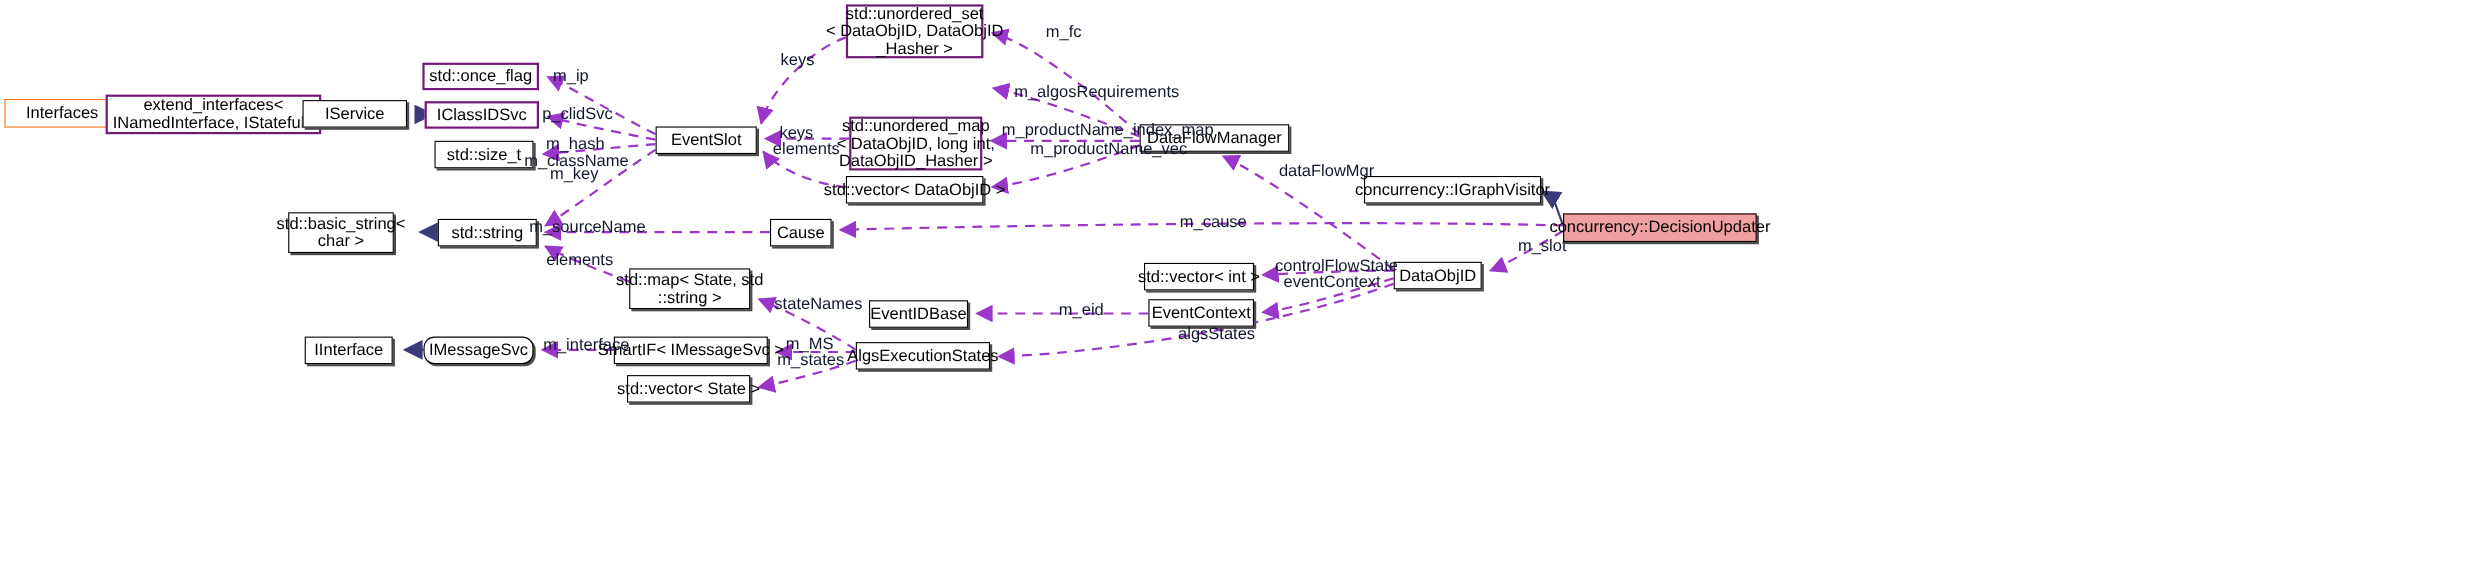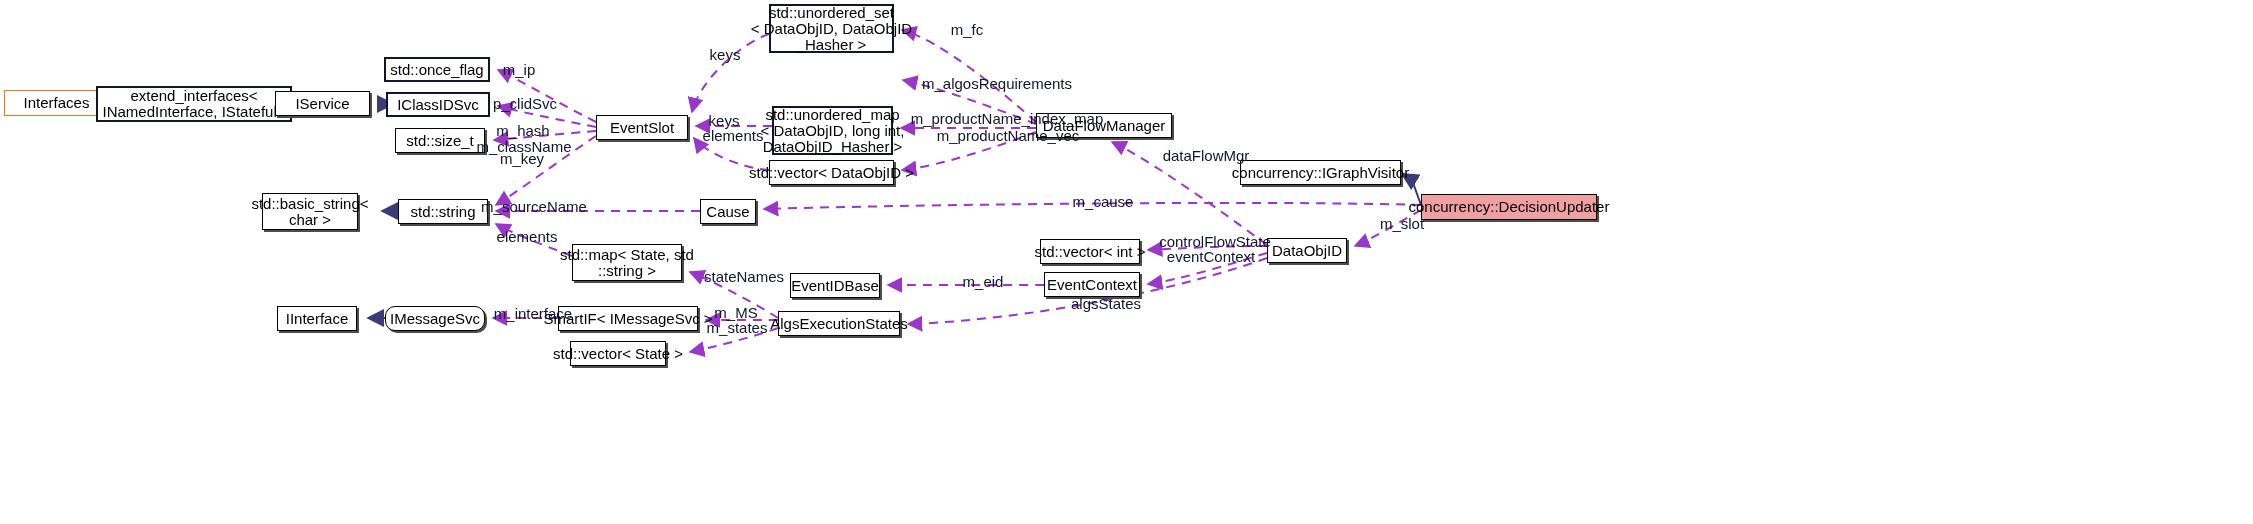--- a/index.html
+++ b/index.html
@@ -40,21 +40,21 @@
     z-index: 5;
   }
   .node.shadow {
     box-shadow: 2px 2px 0 0 #4d4d4d;
   }
   .node.gray {
     border: 1px solid #f97316;
     box-shadow: none;
   }
   .node.thick {
-    border: 2px solid #0f172a;
+    border: 2px solid #701a75;
     box-shadow: none;
   }
   .node.highlight {
     background: #f0a0a0;
     border: 1px solid #000000;
     box-shadow: 2px 2px 0 0 #4d4d4d;
   }
   .edge-label {
     position: absolute;
     font-size: 15px;
@@ -151,21 +151,21 @@
   <div class="node shadow" style="left:1040px;top:239px;width:100px;height:25px;">std::vector&lt; int &gt;</div>
   <div class="node shadow" style="left:1267px;top:238px;width:80px;height:25px;">DataObjID</div>
   <div class="node shadow" style="left:1044px;top:272px;width:96px;height:25px;">EventContext</div>
   <div class="node shadow" style="left:572px;top:244px;width:110px;height:37px;">std::map&lt; State, std
 ::string &gt;</div>
   <div class="node shadow" style="left:790px;top:273px;width:90px;height:25px;">EventIDBase</div>
   <div class="node shadow" style="left:277px;top:306px;width:80px;height:25px;">IInterface</div>
   <div class="node shadow" style="left:385px;top:306px;width:100px;height:25px;border-radius:10px;">IMessageSvc</div>
   <div class="node shadow" style="left:558px;top:306px;width:140px;height:25px;">SmartIF&lt; IMessageSvc &gt;</div>
   <div class="node shadow" style="left:778px;top:311px;width:122px;height:25px;">AlgsExecutionStates</div>
-  <div class="node shadow" style="left:570px;top:341px;width:96px;height:25px;">std::vector&lt; State &gt;</div>
+  <div class="node shadow" style="left:570px;top:341px;width:112px;height:25px;">std::vector&lt; State &gt;</div>
 
   <div class="edge-label" style="left:491px;top:62px;width:56px;">m_ip</div>
   <div class="edge-label" style="left:701px;top:47px;width:48px;">keys</div>
   <div class="edge-label" style="left:485px;top:96px;width:80px;">p_clidSvc</div>
   <div class="edge-label" style="left:941px;top:22px;width:52px;">m_fc</div>
   <div class="edge-label" style="left:911px;top:76px;width:172px;">m_algosRequirements</div>
   <div class="edge-label" style="left:700px;top:113px;width:48px;">keys</div>
   <div class="edge-label" style="left:693px;top:128px;width:80px;">elements</div>
   <div class="edge-label" style="left:900px;top:111px;width:214px;">m_productName_index_map</div>
   <div class="edge-label" style="left:918px;top:128px;width:180px;">m_productName_vec</div>

